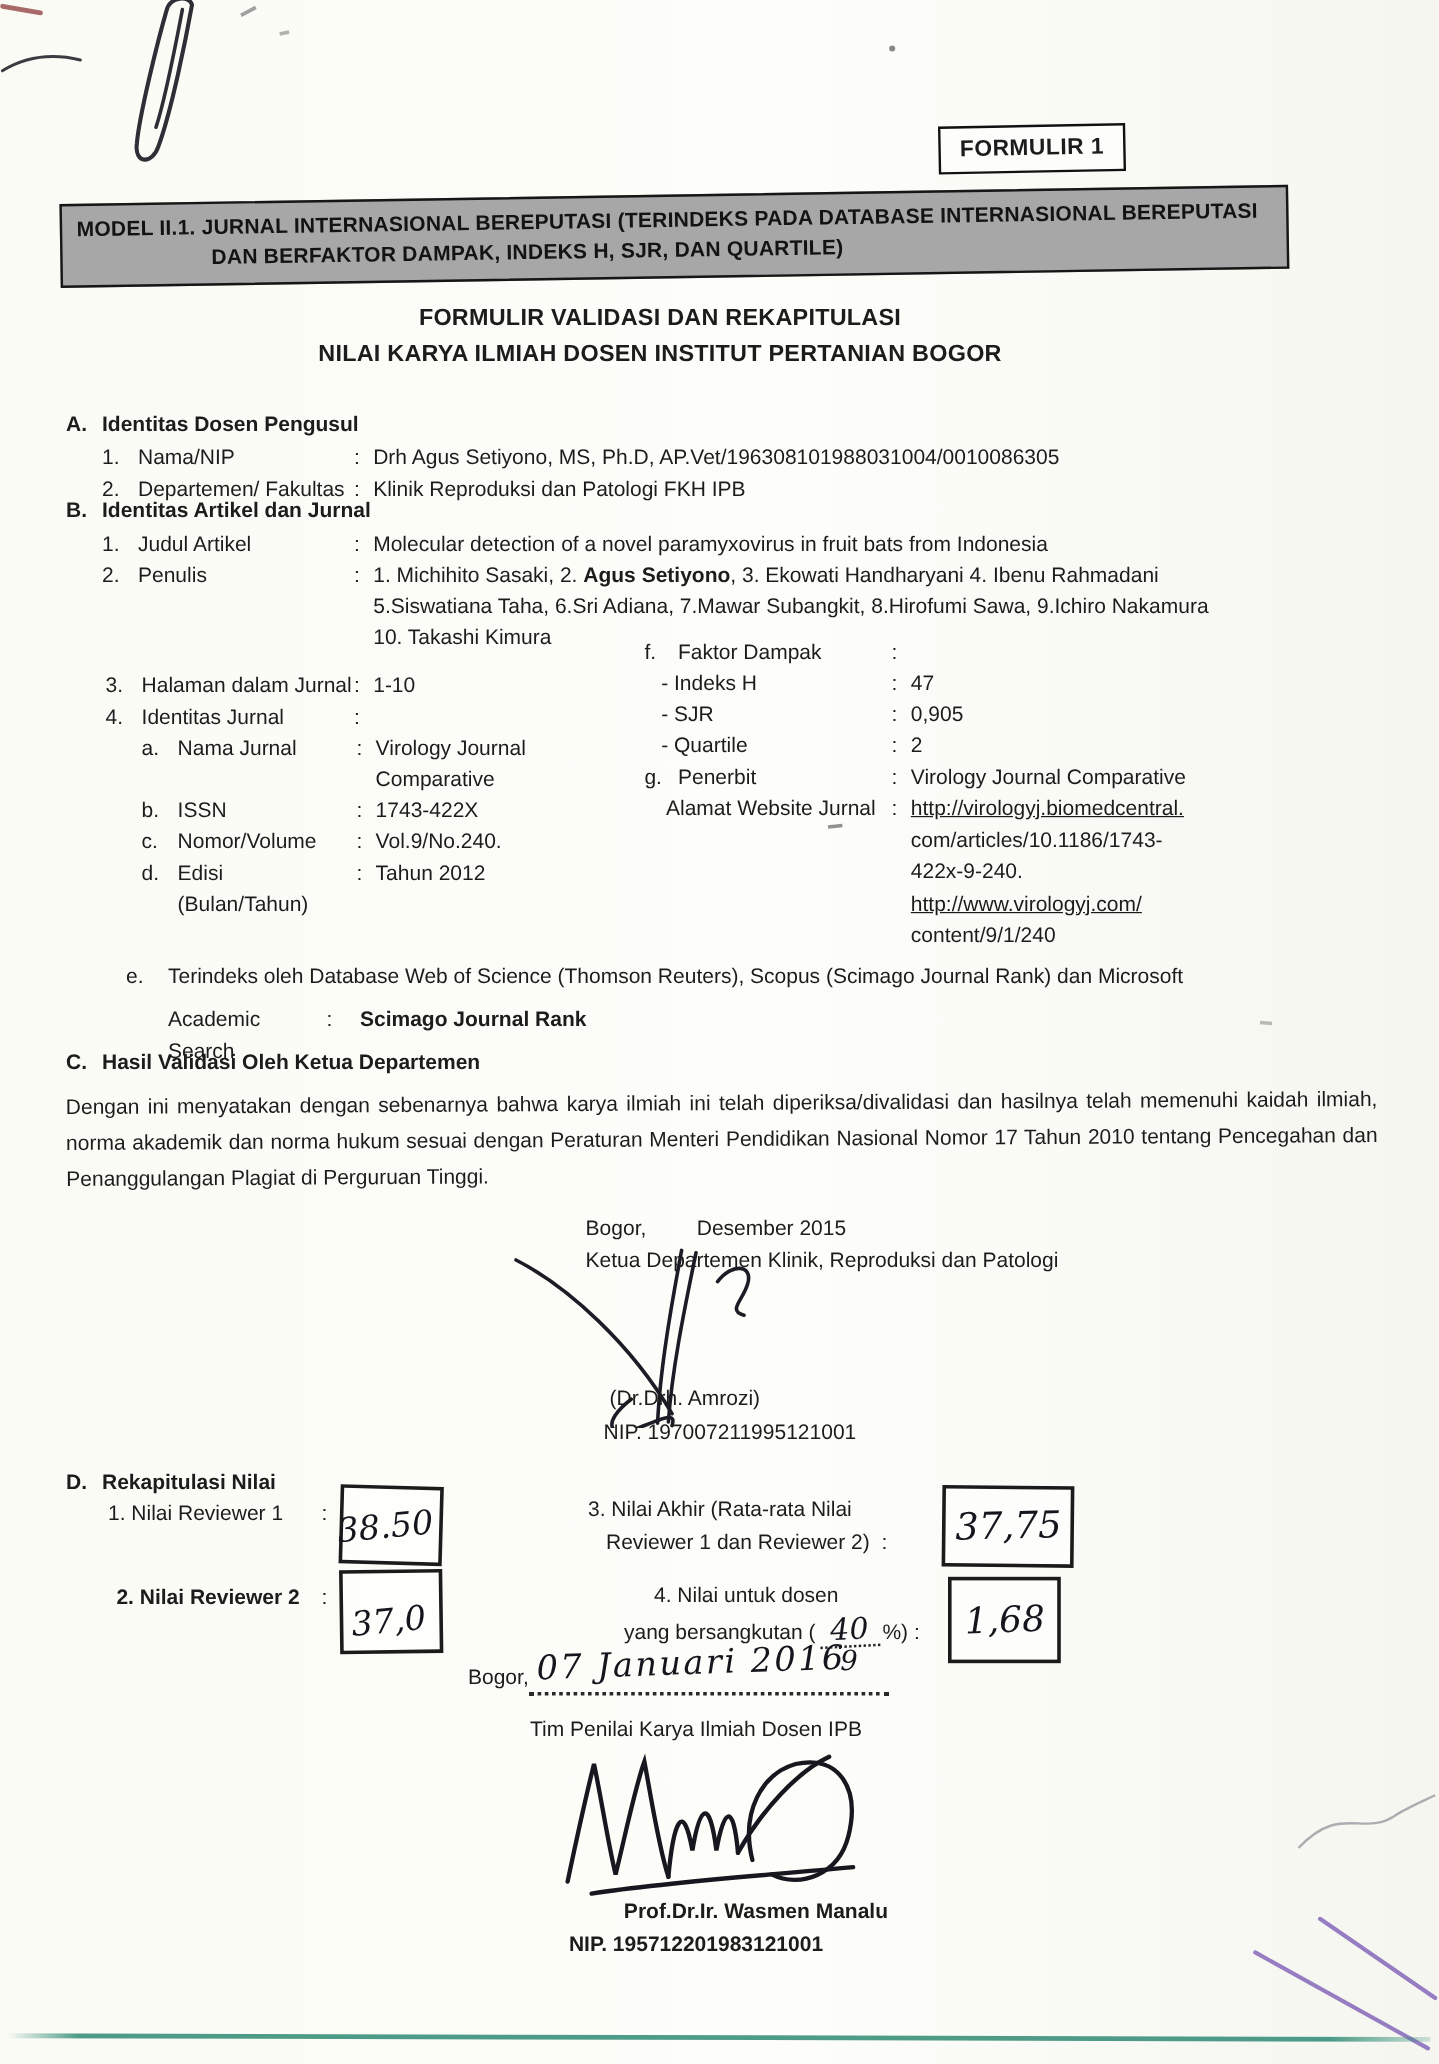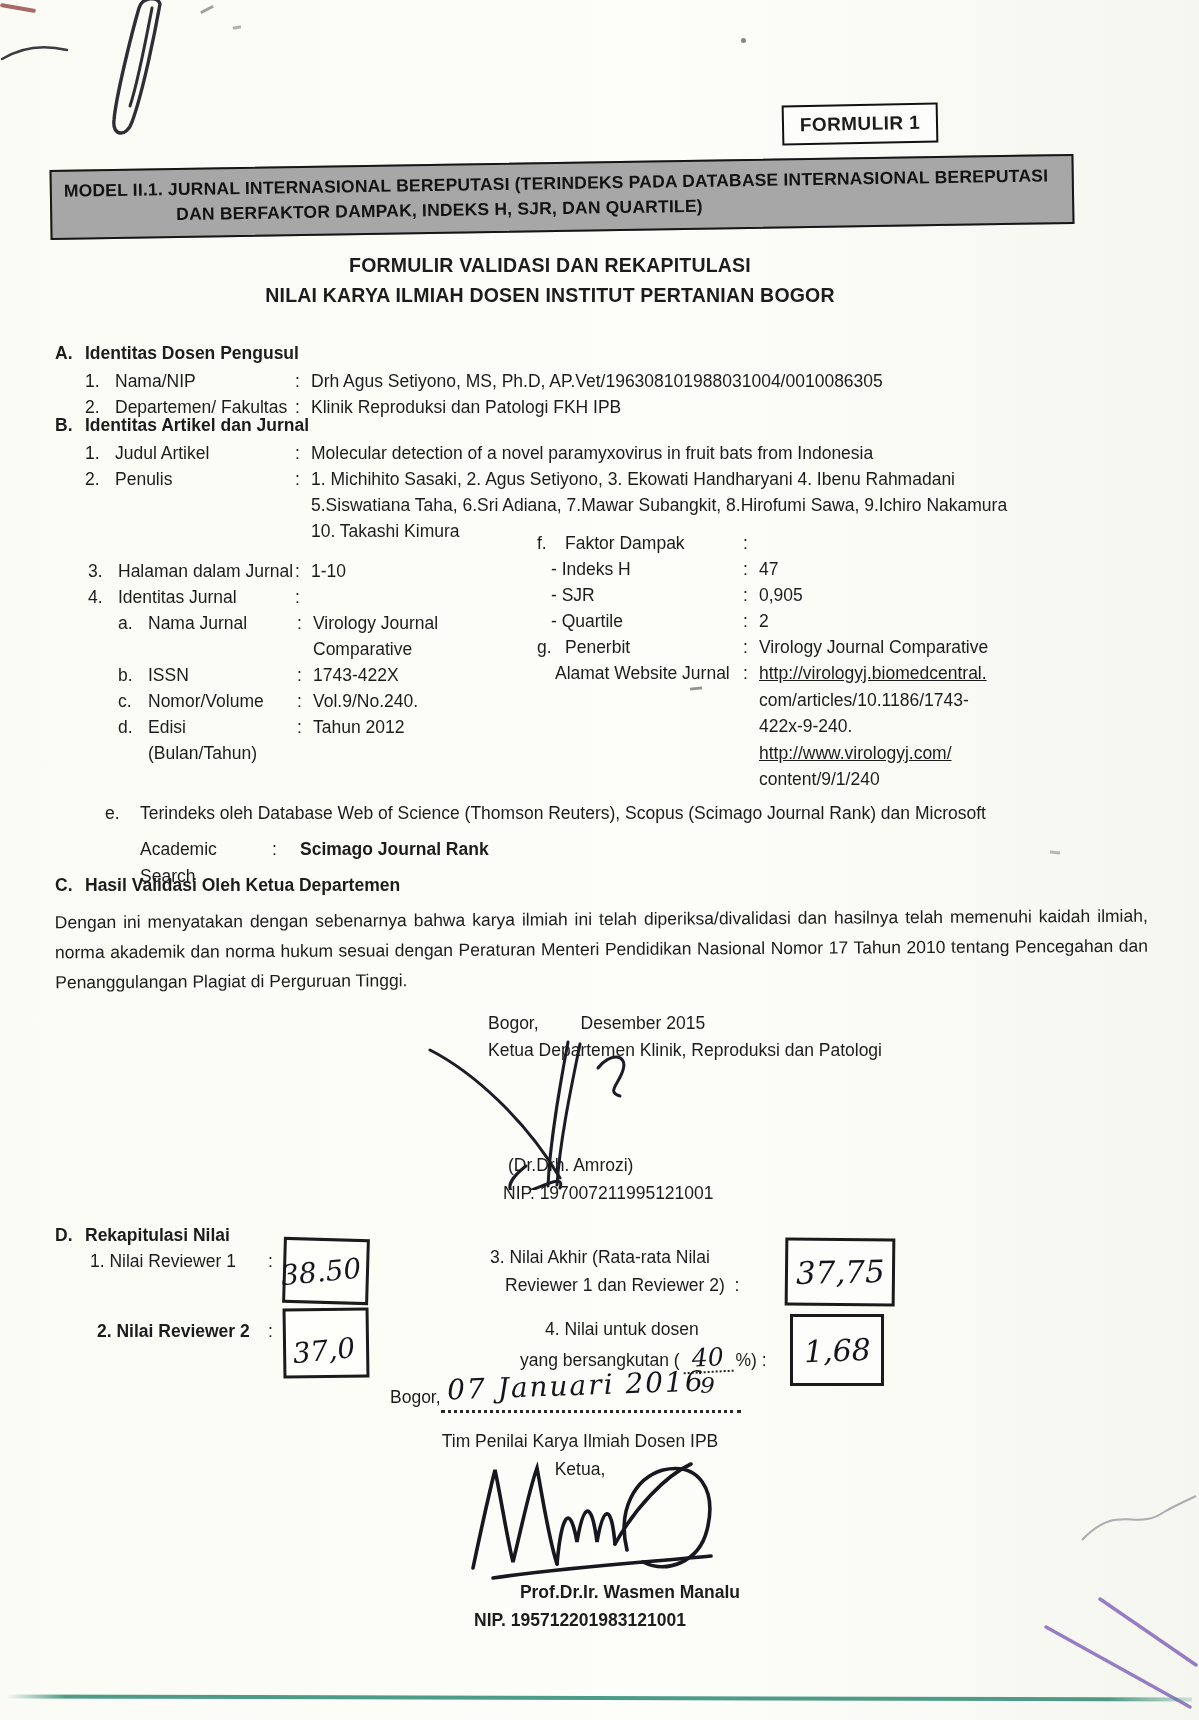--- a/index.html
+++ b/index.html
@@ -34,21 +34,21 @@
   .b-right{position:absolute;left:482px;top:118px;width:520px;}
   .b-right .row.f{grid-template-columns:28px 178px 16px 1fr;}
   .b-right .row.dash{grid-template-columns:14px 192px 16px 1fr;}
   .b-right .row.web{grid-template-columns:18px 188px 16px 1fr;line-height:26.5px;}
   .urlline{line-height:26.5px;}
   .u{text-decoration:underline;}
   .b-e{position:absolute;left:50px;top:388px;width:1030px;}
   .e-row1{display:grid;grid-template-columns:35px 1fr;line-height:27px;}
   .e-row2{margin-top:9px;display:grid;grid-template-columns:35px 132px 16px 1fr;line-height:27px;}
   .e-row2 .val{padding-left:12px;font-weight:bold;}
-  .bold{font-weight:normal;}
+  .bold{font-weight:bold;}
   
   .section-c{position:absolute;left:55px;top:872px;width:1093px;}
   .section-c .para{margin-top:6px;text-align:justify;line-height:30px;transform:rotate(-0.35deg);}
   .sig-c{position:absolute;left:488px;top:1010px;width:560px;line-height:27px;}
   .sig-c .l1{display:flex;}
   .sig-c .l1 .date{margin-left:42px;}
   .sig-c .name{position:absolute;left:20px;top:142px;}
   .sig-c .nip{position:absolute;left:15px;top:170px;}
   .sig1{position:absolute;left:-60px;top:30px;}
   
@@ -331,21 +331,20 @@
 
     <div class="dateline">
       <span style="padding-bottom:2px">Bogor,</span>
       <span class="dots">
         <span class="hwdate hw">07 Januari 2016</span>
       </span>
     </div>
 
     <div class="team">
       <div>Tim Penilai Karya Ilmiah Dosen IPB</div>
-      <div class="ketua">Ketua,</div>
     </div>
 
     <svg class="sig2" width="280" height="150" viewBox="0 0 280 150">
       <g fill="none" stroke="#17171f" stroke-width="3.6" stroke-linecap="round">
         <path d="M10,118 C18,80 26,44 32,20 C38,48 44,88 50,112 C58,80 66,40 74,18 C80,50 86,90 94,114"></path>
         <path d="M94,114 C98,70 106,48 114,92 C120,56 128,46 134,92 C140,58 148,50 152,94"></path>
         <path d="M152,94 C172,58 202,26 228,14"></path>
         <path d="M164,100 C154,60 172,28 200,20 C236,12 254,40 244,80 C236,112 204,124 180,112"></path>
         <path d="M30,128 C95,118 185,112 248,106"></path>
       </g>

